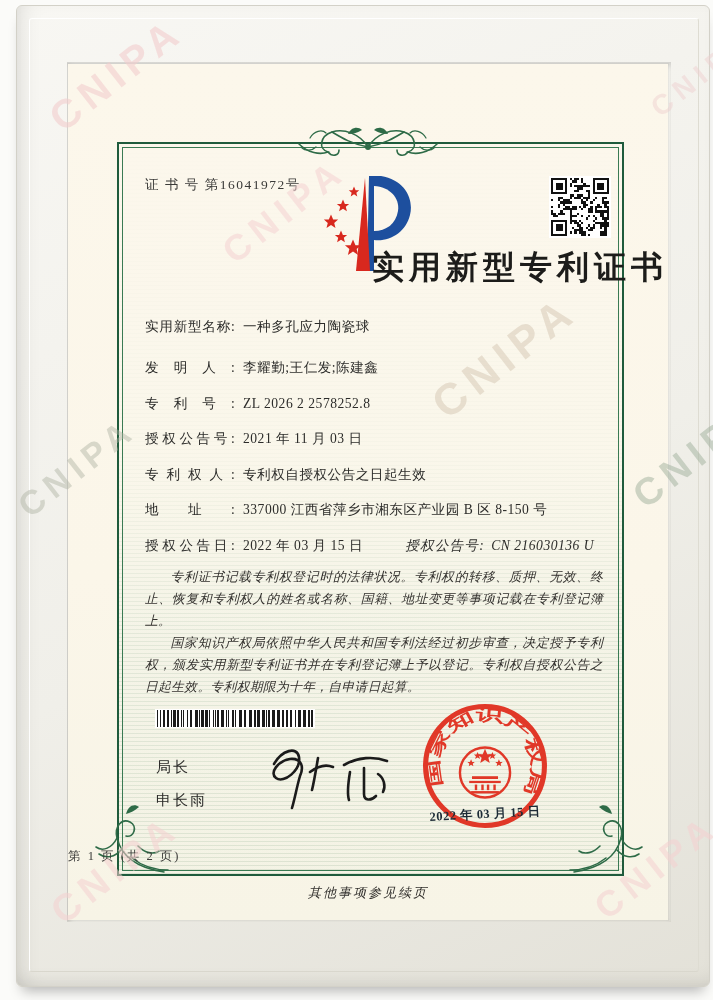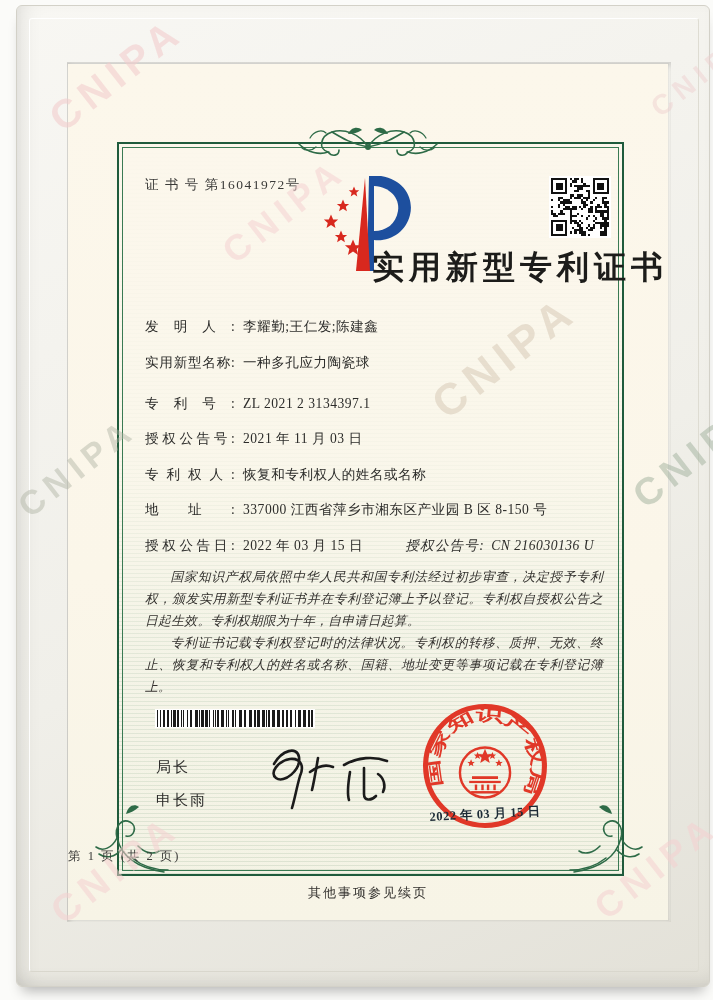--- a/index.html
+++ b/index.html
@@ -96,21 +96,21 @@
   .signature{position:absolute;left:184px;top:668px;width:148px;height:84px;}
   .seal{position:absolute;left:352px;top:637px;width:130px;height:130px;opacity:.93;}
   .seal-date{
     position:absolute;left:344px;top:742px;width:146px;text-align:center;
     font-size:12.5px;font-weight:600;color:#1d2b36;letter-spacing:.5px;
     transform:rotate(-3deg);white-space:nowrap;
   }
   .page-info{position:absolute;left:0;top:784px;width:100%;font-size:12.5px;letter-spacing:2px;color:#3c3c3a;}
   .note{
     position:absolute;left:0;top:820px;width:100%;text-align:center;
-    font-size:13px;color:#33312e;letter-spacing:2px;
+    font-size:13px;font-style:italic;color:#33312e;letter-spacing:2px;
   }
 </style>
 </head>
 <body>
 
 <div class="photo">
 
   <div class="frame"></div>
 
   <div class="paper">
@@ -365,46 +365,46 @@
         <rect x="19" y="1" width="5" height="5" fill="#fff"></rect>
         <rect x="20" y="2" width="3" height="3" fill="#111"></rect>
         <rect x="0" y="18" width="7" height="7" fill="#111"></rect>
         <rect x="1" y="19" width="5" height="5" fill="#fff"></rect>
         <rect x="2" y="20" width="3" height="3" fill="#111"></rect>
       </svg>
 
     <div class="title">实用新型专利证书</div>
 
     <div class="fields">
+      <div class="field-row first">
+        <span class="f-label">实用新型名称</span><span class="f-colon"></span><span class="f-value">一种多孔应力陶瓷球</span>
+      </div>
       <div class="field-row">
         <span class="f-label">发明人</span><span class="f-colon"></span><span class="f-value">李耀勤;王仁发;陈建鑫</span>
       </div>
-      <div class="field-row first">
-        <span class="f-label">实用新型名称</span><span class="f-colon"></span><span class="f-value">一种多孔应力陶瓷球</span>
-      </div>
       <div class="field-row">
-        <span class="f-label">专利号</span><span class="f-colon"></span><span class="f-value">ZL 2021 2 3134397.1</span>
+        <span class="f-label">专利号</span><span class="f-colon"></span><span class="f-value">ZL 2026 2 2578252.8</span>
       </div>
       <div class="field-row">
         <span class="f-label">授权公告号</span><span class="f-colon"></span><span class="f-value">2021 年 11 月 03 日</span>
       </div>
       <div class="field-row">
-        <span class="f-label">专利权人</span><span class="f-colon"></span><span class="f-value">恢复和专利权人的姓名或名称</span>
+        <span class="f-label">专利权人</span><span class="f-colon"></span><span class="f-value">专利权自授权公告之日起生效</span>
       </div>
       <div class="field-row">
         <span class="f-label">地址</span><span class="f-colon"></span><span class="f-value">337000 江西省萍乡市湘东区产业园 B 区 8-150 号</span>
       </div>
       <div class="field-row">
         <span class="f-label">授权公告日</span><span class="f-colon"></span><span class="f-value">2022 年 03 月 15 日</span><span class="grant-pair2"><span class="f-label">授权公告号</span><span class="f-colon"></span><span class="f-value">CN 216030136 U</span></span>
       </div>
     </div>
 
     <div class="body-text">
+      <p>专利证书记载专利权登记时的法律状况。专利权的转移、质押、无效、终止、恢复和专利权人的姓名或名称、国籍、地址变更等事项记载在专利登记簿上。</p>
       <p>国家知识产权局依照中华人民共和国专利法经过初步审查，决定授予专利权，颁发实用新型专利证书并在专利登记簿上予以登记。专利权自授权公告之日起生效。专利权期限为十年，自申请日起算。</p>
-      <p>专利证书记载专利权登记时的法律状况。专利权的转移、质押、无效、终止、恢复和专利权人的姓名或名称、国籍、地址变更等事项记载在专利登记簿上。</p>
     </div>
 
     <svg class="barcode" id="barcode-svg" viewBox="0 0 156 15" preserveAspectRatio="none">
         <rect x="0" y="0" width="1" height="15" fill="#1a1a1a"></rect>
         <rect x="3" y="0" width="1" height="15" fill="#1a1a1a"></rect>
         <rect x="6" y="0" width="2" height="15" fill="#1a1a1a"></rect>
         <rect x="10" y="0" width="2" height="15" fill="#1a1a1a"></rect>
         <rect x="14" y="0" width="1" height="15" fill="#1a1a1a"></rect>
         <rect x="16" y="0" width="3" height="15" fill="#1a1a1a"></rect>
         <rect x="20" y="0" width="2" height="15" fill="#1a1a1a"></rect>

